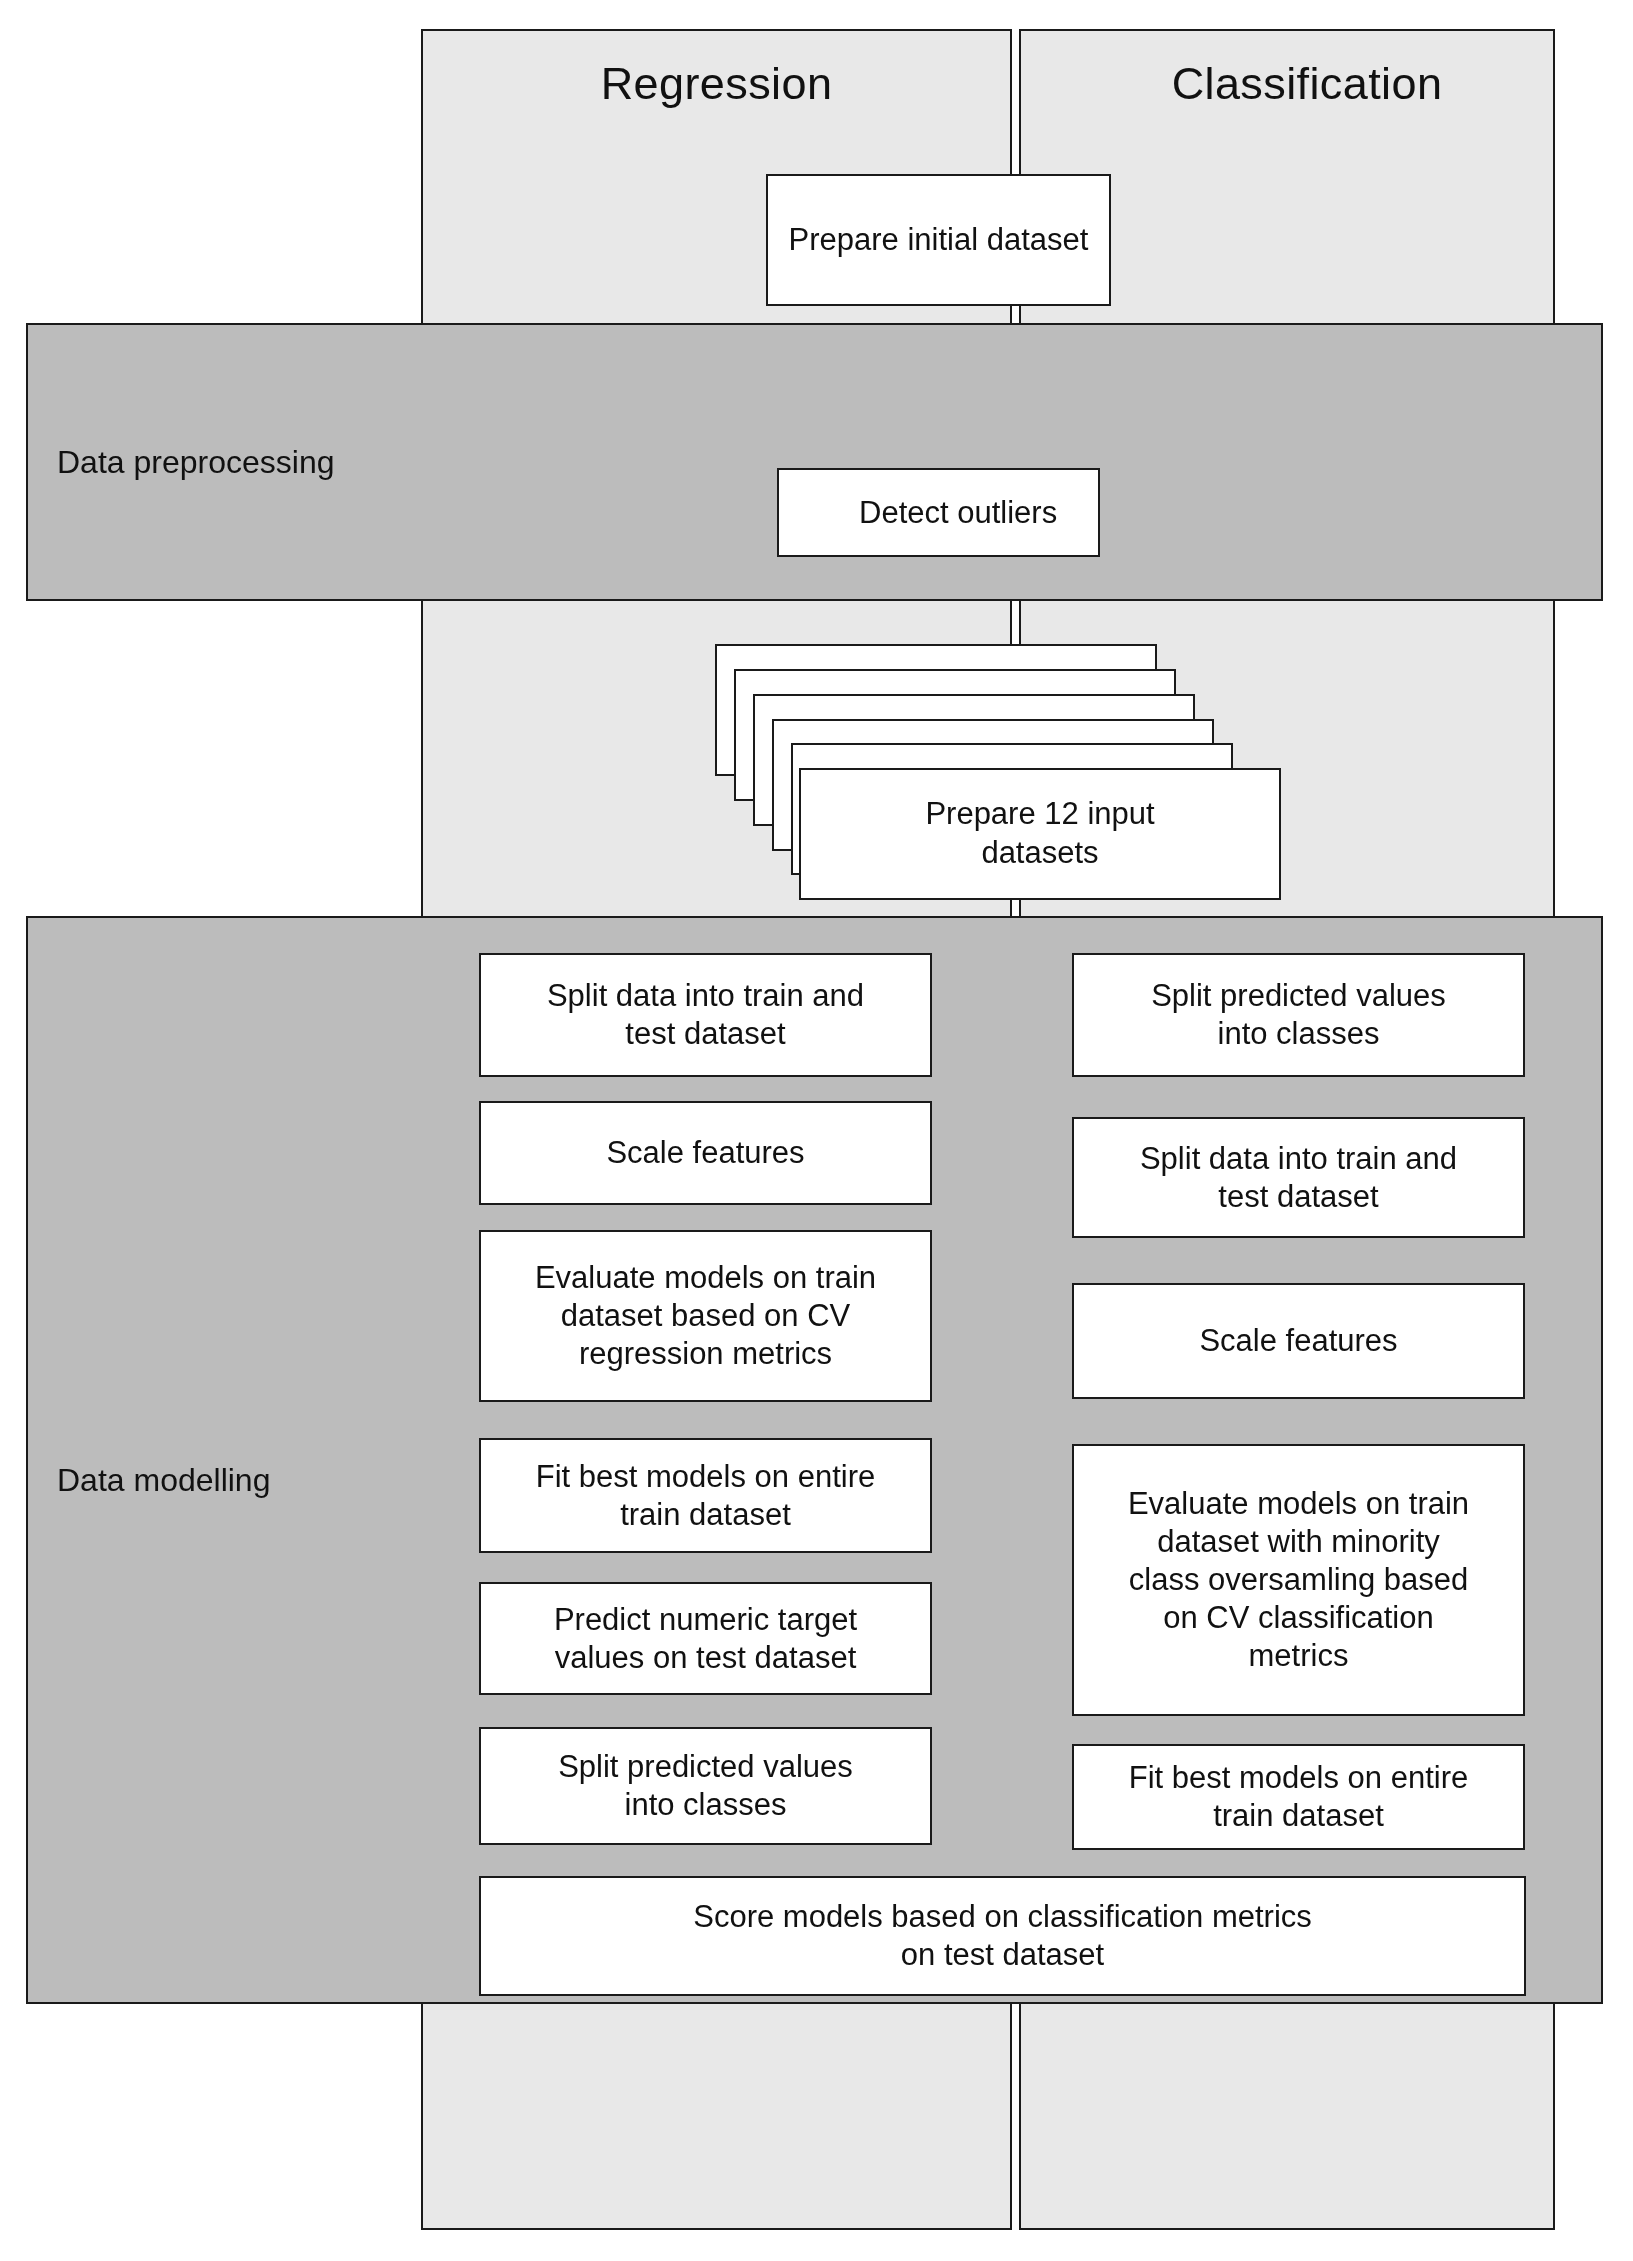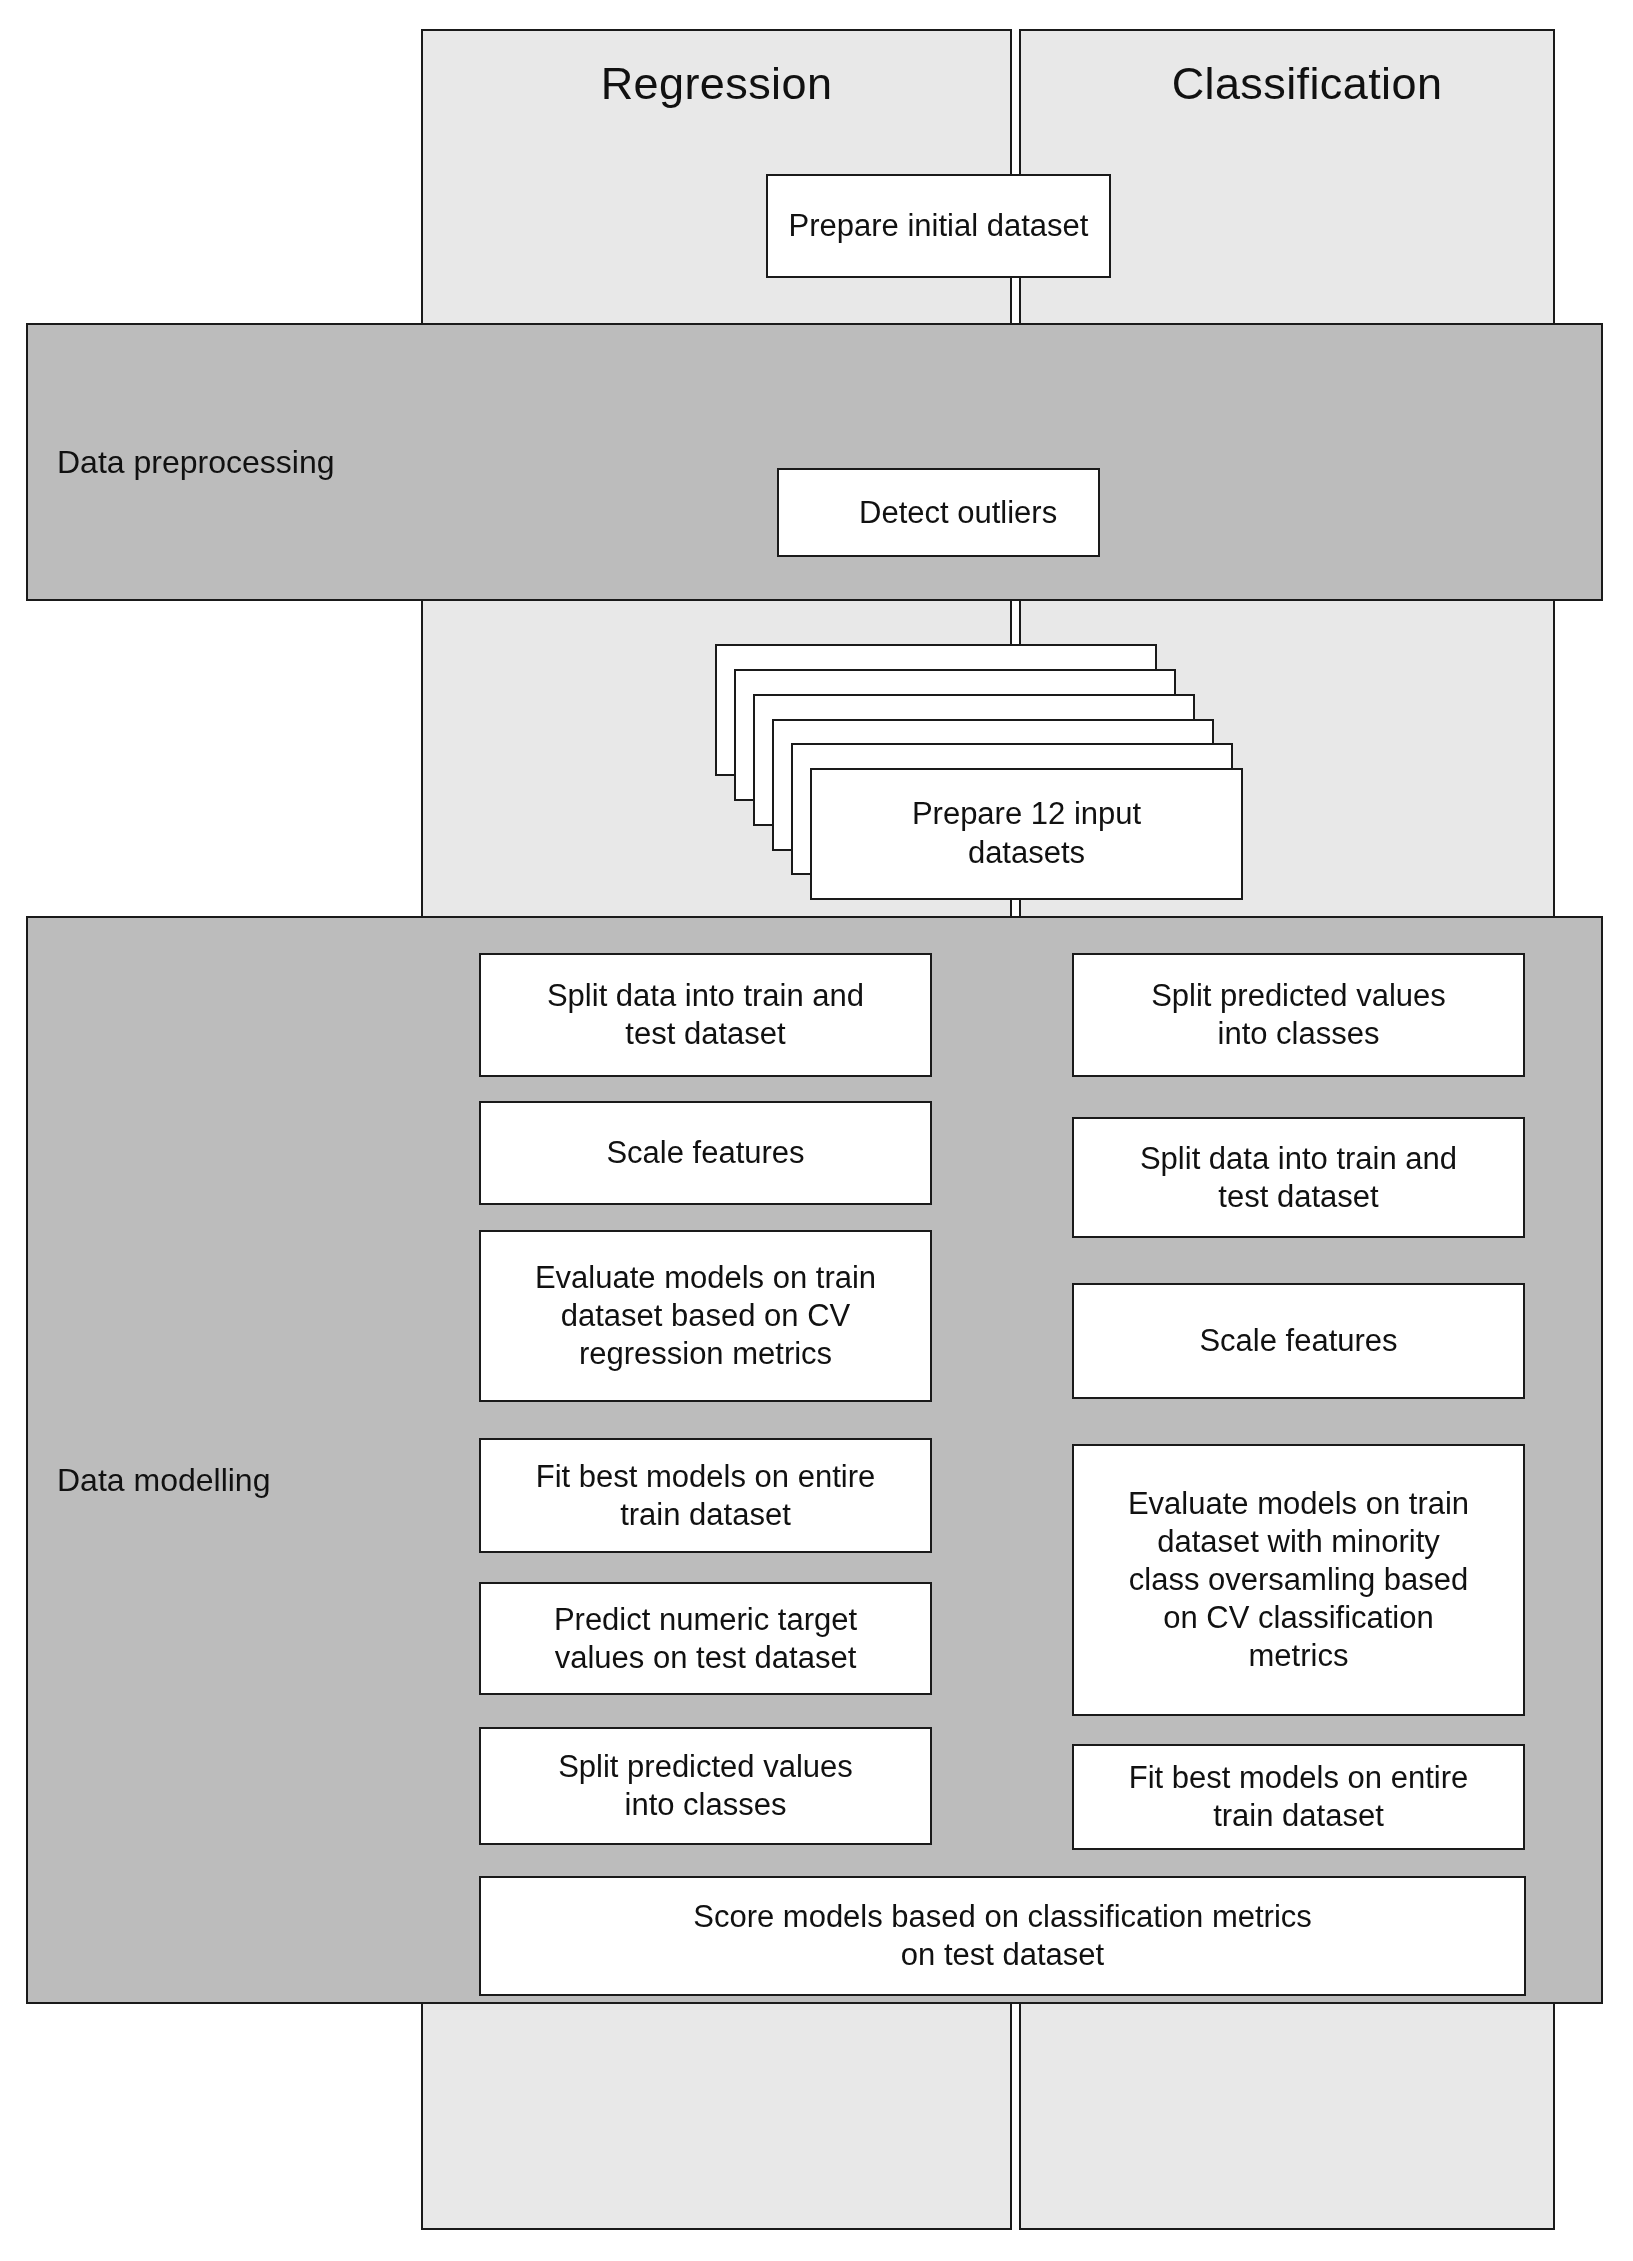--- a/index.html
+++ b/index.html
@@ -103,36 +103,36 @@
   </div>
 
   <div class="band" style="left:25.6px; top:323px; width:1577px; height:278px;">
   </div>
   <div class="band-label" style="left:57px; top:445px;">Data preprocessing</div>
 
   <div class="band" style="left:25.6px; top:916px; width:1577px; height:1088px;">
   </div>
   <div class="band-label" style="left:57px; top:1463px;text-align:center;">Data modelling</div>
 
-  <div class="node" style="left:766px; top:174px; width:345px; height:104px;">
+  <div class="node" style="left:766px; top:174px; width:345px; height:132px;">
     <span>Prepare initial dataset</span>
   </div>
 
 
   <div class="node" style="left:777px; top:468px; width:323px; height:89px;padding-left:48px;">
     <span>Detect outliers</span>
   </div>
 
   <div class="stack-wrap" style="left:715px; top:644px; width:541px; height:256px;">
     <div class="stack-sheet" style="left:0px;  top:0px;   width:442px; height:132px;"></div>
     <div class="stack-sheet" style="left:19px; top:25px;  width:442px; height:132px;"></div>
     <div class="stack-sheet" style="left:38px; top:50px;  width:442px; height:132px;"></div>
     <div class="stack-sheet" style="left:57px; top:75px; width:442px; height:132px;"></div>
     <div class="stack-sheet" style="left:76px;top:99px; width:442px; height:132px;"></div>
-    <div class="stack-front" style="left:95px;top:124px; width:433px; height:132px;">
+    <div class="stack-front" style="left:84px;top:124px; width:482px; height:132px;">
       <span>Prepare 12 input<br>datasets</span>
     </div>
   </div>
 
   <div class="node" style="left:479px; top:953px; width:453px; height:124px;">
     <span>Split data into train and<br>test dataset</span>
   </div>
 
   <div class="node" style="left:479px; top:1101px; width:453px; height:104px;">
     <span>Scale features</span>

